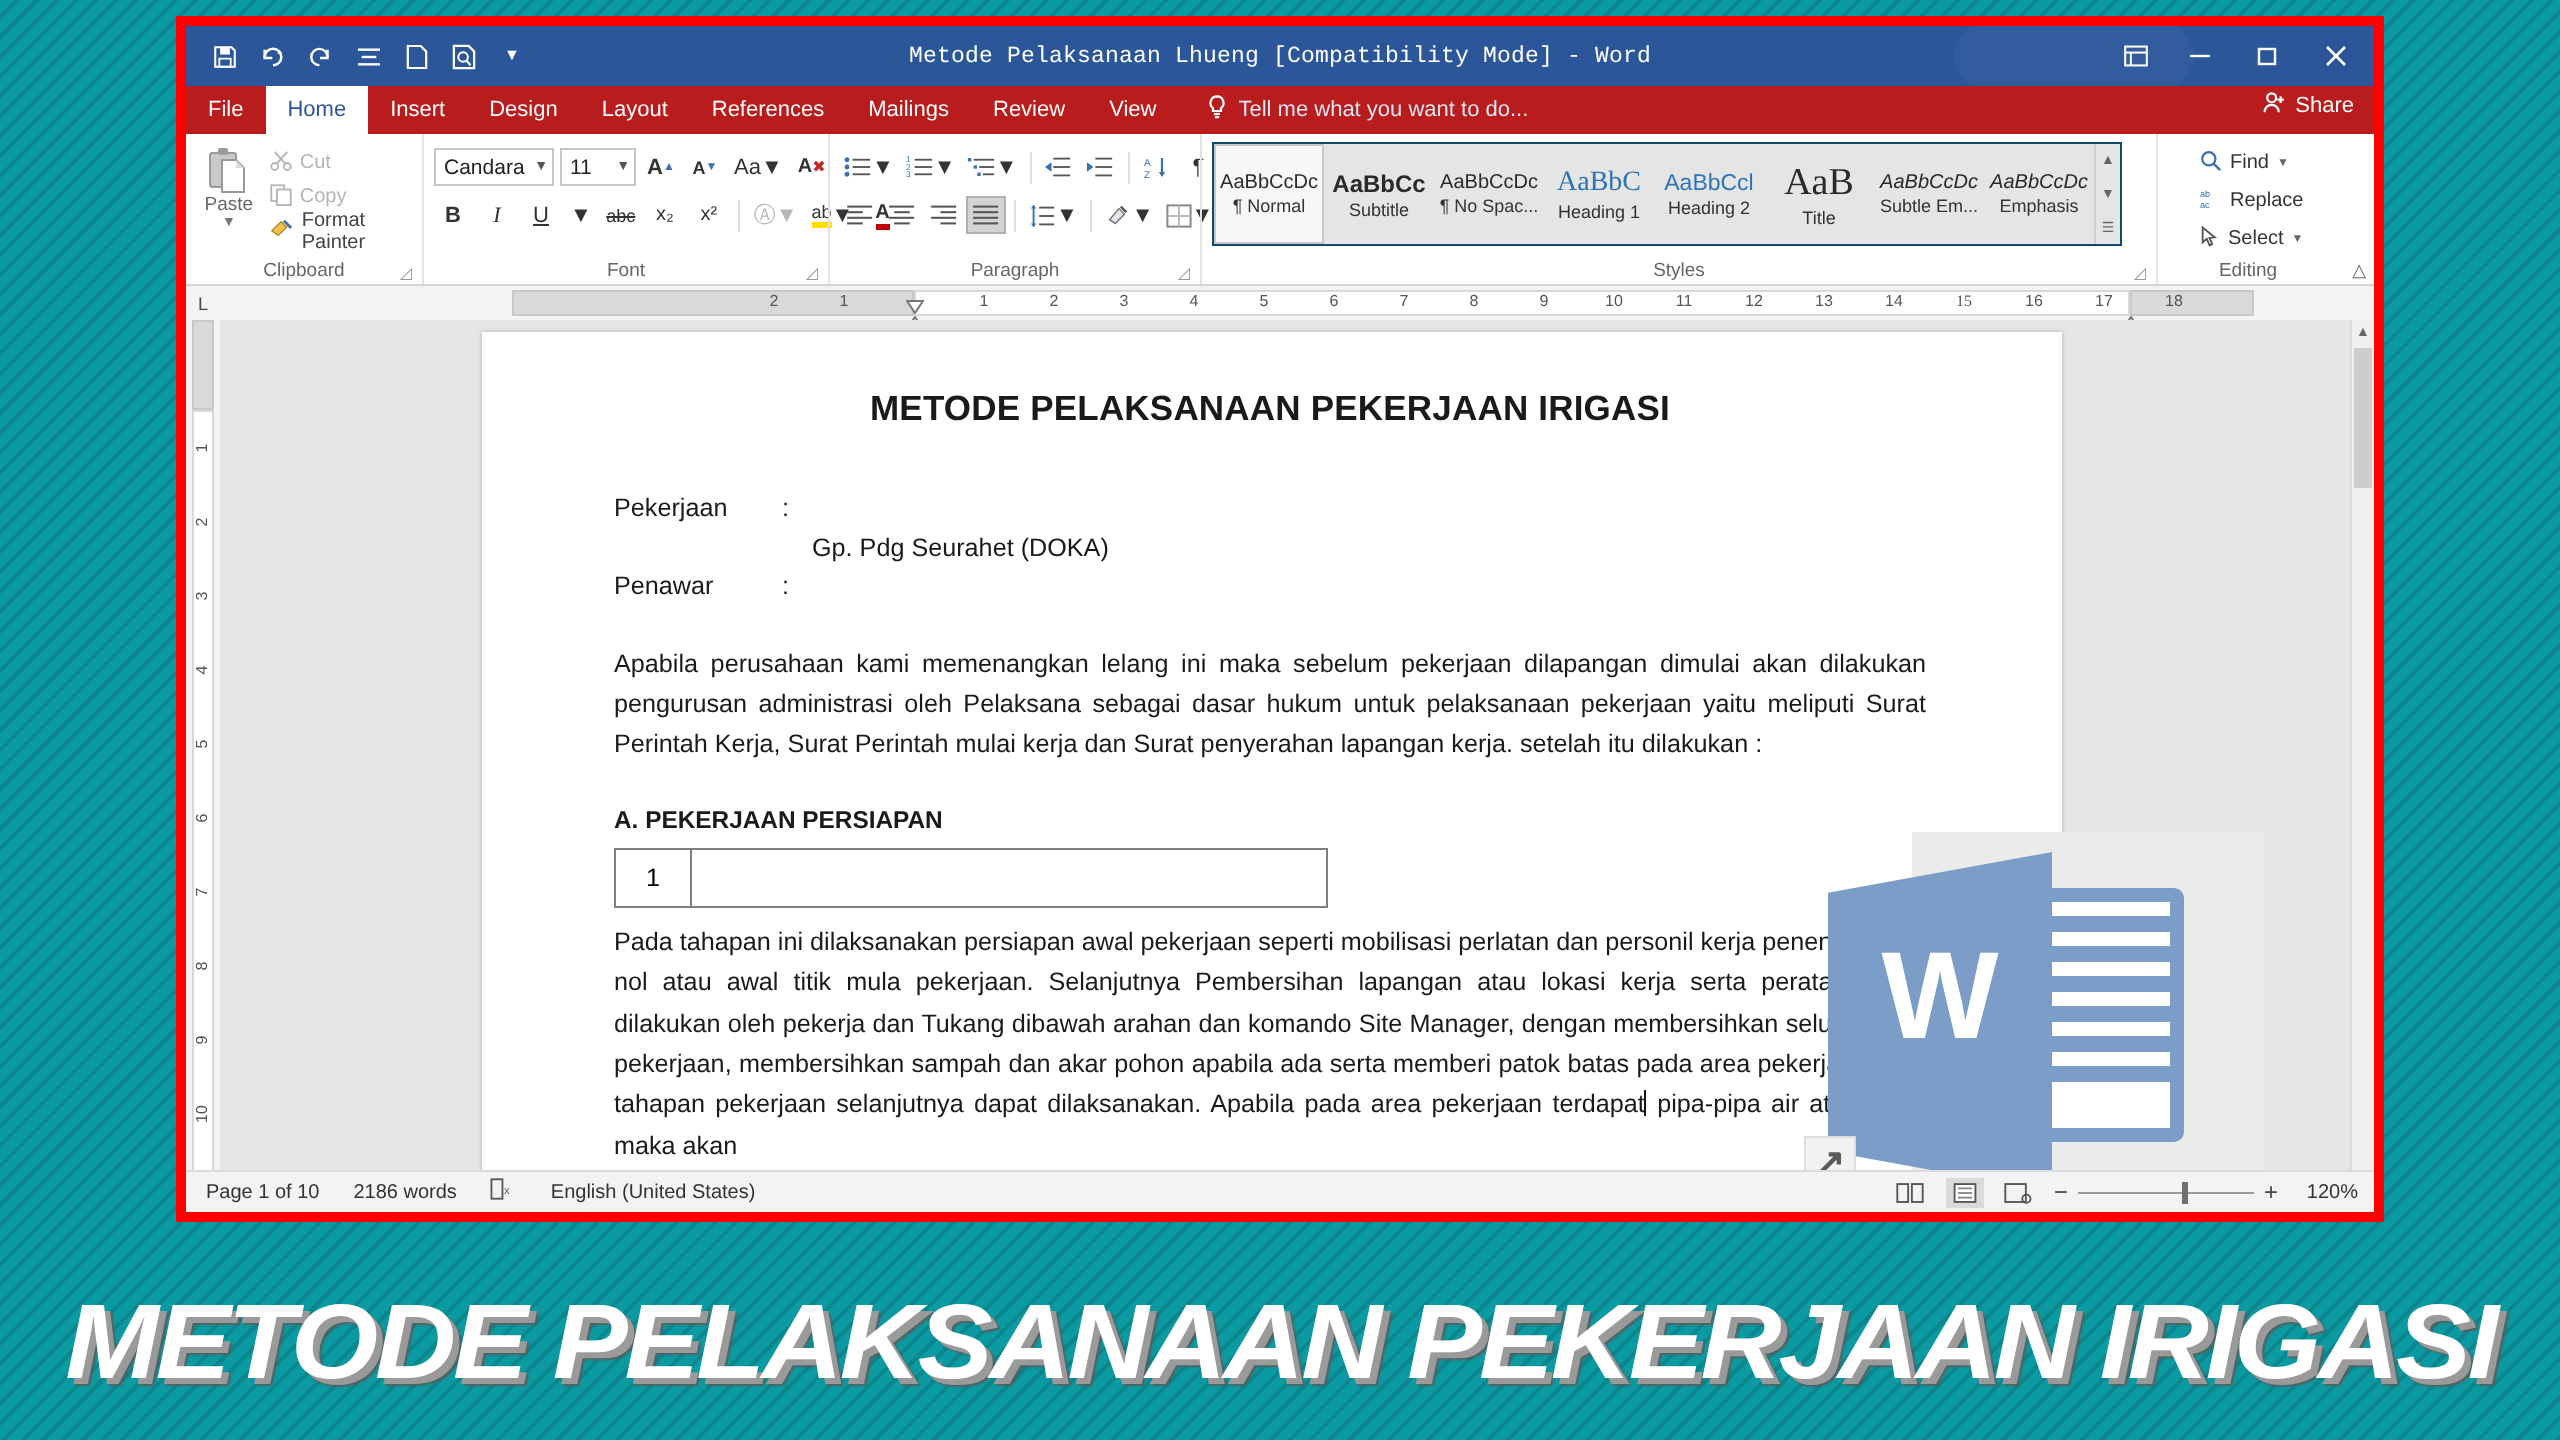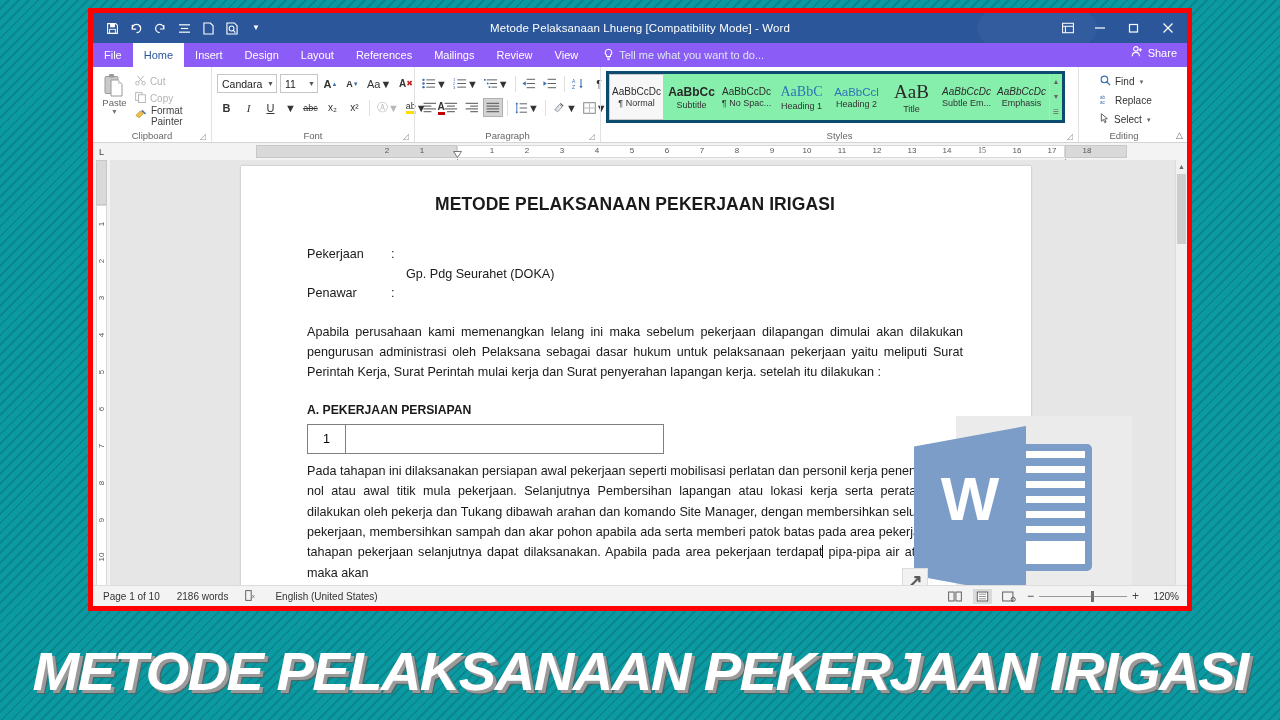--- a/index.html
+++ b/index.html
@@ -43,28 +43,29 @@
   .qat-btn {
     width: 22px; height: 24px; display: flex; align-items: center; justify-content: center;
     color: #fff; font-size: 13px; line-height: 1;
   }
   .qat-btn svg { display: block; }
   .title-text {
     position: absolute; left: 0; right: 0; top: 0; height: 30px;
     display: flex; align-items: center; justify-content: center;
     font-size: 11.5px; color: #fff; letter-spacing: .1px;
     pointer-events: none;
+    font-family: Liberation Mono, monospace;
   }
   .wincontrols { position: absolute; right: 2px; top: 0; height: 30px; display: flex; align-items: center; }
   .wc { width: 34px; height: 26px; display: flex; align-items: center; justify-content: center; color: #fff; }
   .wc-ribbon { width: 30px; }
 
   
   .tabstrip {
-    flex: 0 0 24px; height: 24px; background: #8b5cf6;
+    flex: 0 0 24px; height: 24px; background: #b91c1c;
     display: flex; align-items: stretch; position: relative;
   }
   .tab {
     padding: 0 11px; display: flex; align-items: center;
     font-size: 11px; color: #ffffff; white-space: nowrap;
   }
   .tab.active { background: #ffffff; color: #2b579a; font-weight: normal; }
   .tellme {
     display: flex; align-items: center; gap: 5px;
     font-size: 11px; color: #dde6f3; margin-left: 14px; font-style: normal;
@@ -112,21 +113,21 @@
     font-size: 11px; color: #333; padding: 0 2px;
   }
   .btn-ico.on { background: #d3d3d3; border: 1px solid #b0b0b0; }
   .btn-ico.dim { color: #b8b8b8; }
   .sep { width: 1px; height: 16px; background: #e0e0e0; margin: 0 2px; }
 
   
   .para-row { display: flex; align-items: center; gap: 2px; height: 21px; }
 
   
-  .gallery { display: flex; border: 3px solid #0c4a6e; height: 52px; background: #86efac; }
+  .gallery { display: flex; border: 1px solid #0c4a6e; height: 52px; background: #e5e5e5; }
   .style-item {
     width: 55px; display: flex; flex-direction: column; align-items: center; justify-content: center;
     gap: 1px; border: 1px solid transparent;
   }
   .style-item.sel { border-color: #c8c8c8; background: #f7f7f7; }
   .style-prev { font-size: 11px; color: #2a2a2a; white-space: nowrap; overflow: hidden; width: 52px; text-align: center; }
   .style-name { font-size: 9px; color: #333; white-space: nowrap; overflow: hidden; width: 54px; text-align: center; }
   .gallery-scroll { width: 13px; display: flex; flex-direction: column; justify-content: space-between; border-left: 1px solid #d0d0d0; }
   .gs-btn { height: 17px; display: flex; align-items: center; justify-content: center; font-size: 7px; color: #666; }
 

